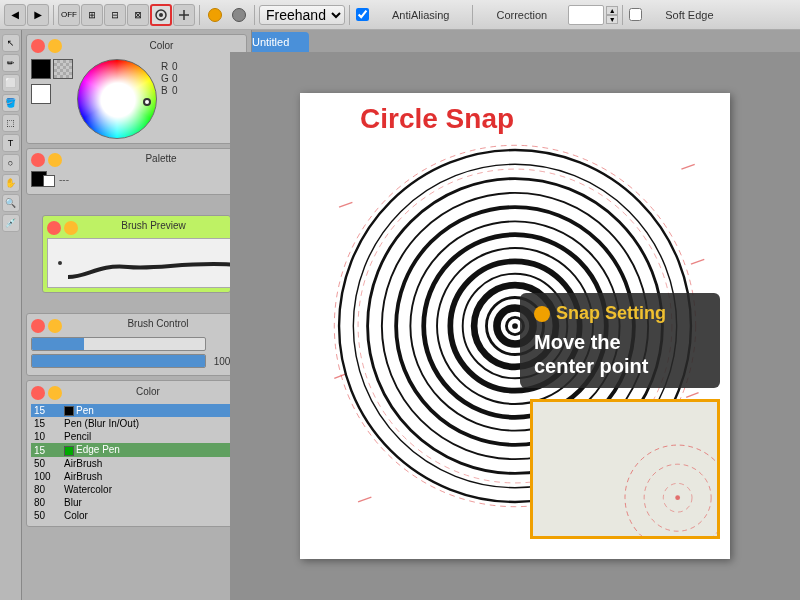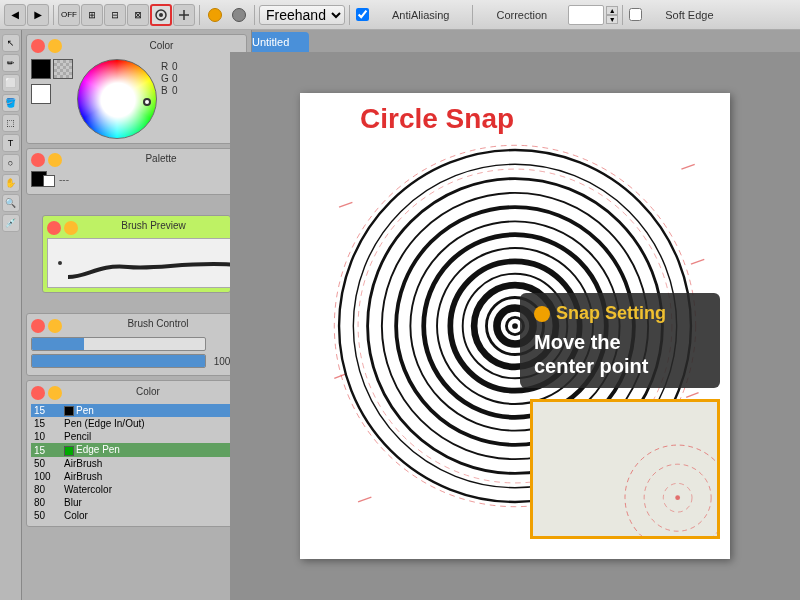--- a/index.html
+++ b/index.html
@@ -425,21 +425,21 @@
       <span style="font-size:14px; cursor:pointer;">≡</span>
     </div>
     <table class="brush-list-table">
       <tbody id="brush-list-body">
           <tr class="selected">
             <td class="brush-size-col">15</td>
             <td><span class="brush-color-swatch" style="background: rgb(0, 0, 0);"></span>Pen</td>
           </tr>
           <tr>
             <td class="brush-size-col">15</td>
-            <td>Pen (Edge In/Out)</td>
+            <td>Pen (Blur In/Out)</td>
           </tr>
           <tr>
             <td class="brush-size-col">10</td>
             <td>Pencil</td>
           </tr>
           <tr class="selected-green">
             <td class="brush-size-col">15</td>
             <td><span class="brush-color-swatch" style="background: rgb(0, 170, 0);"></span>Edge Pen</td>
           </tr>
           <tr>

